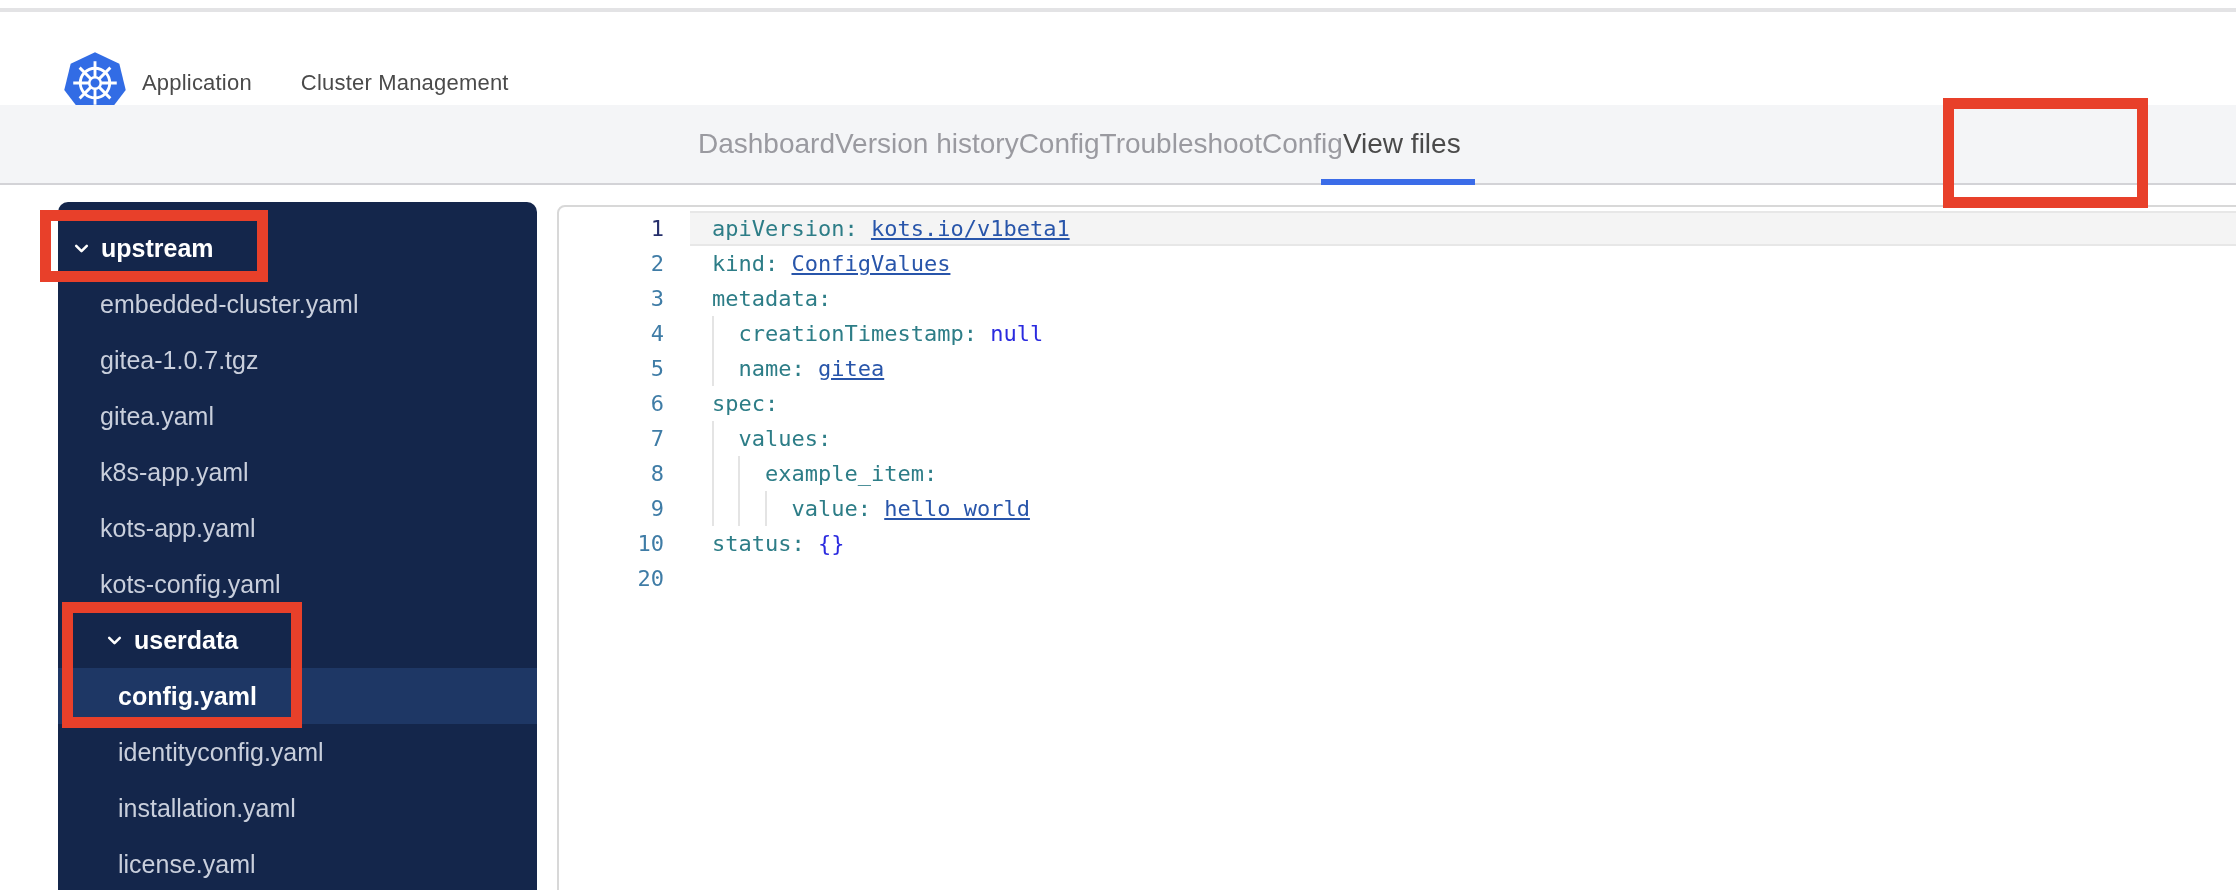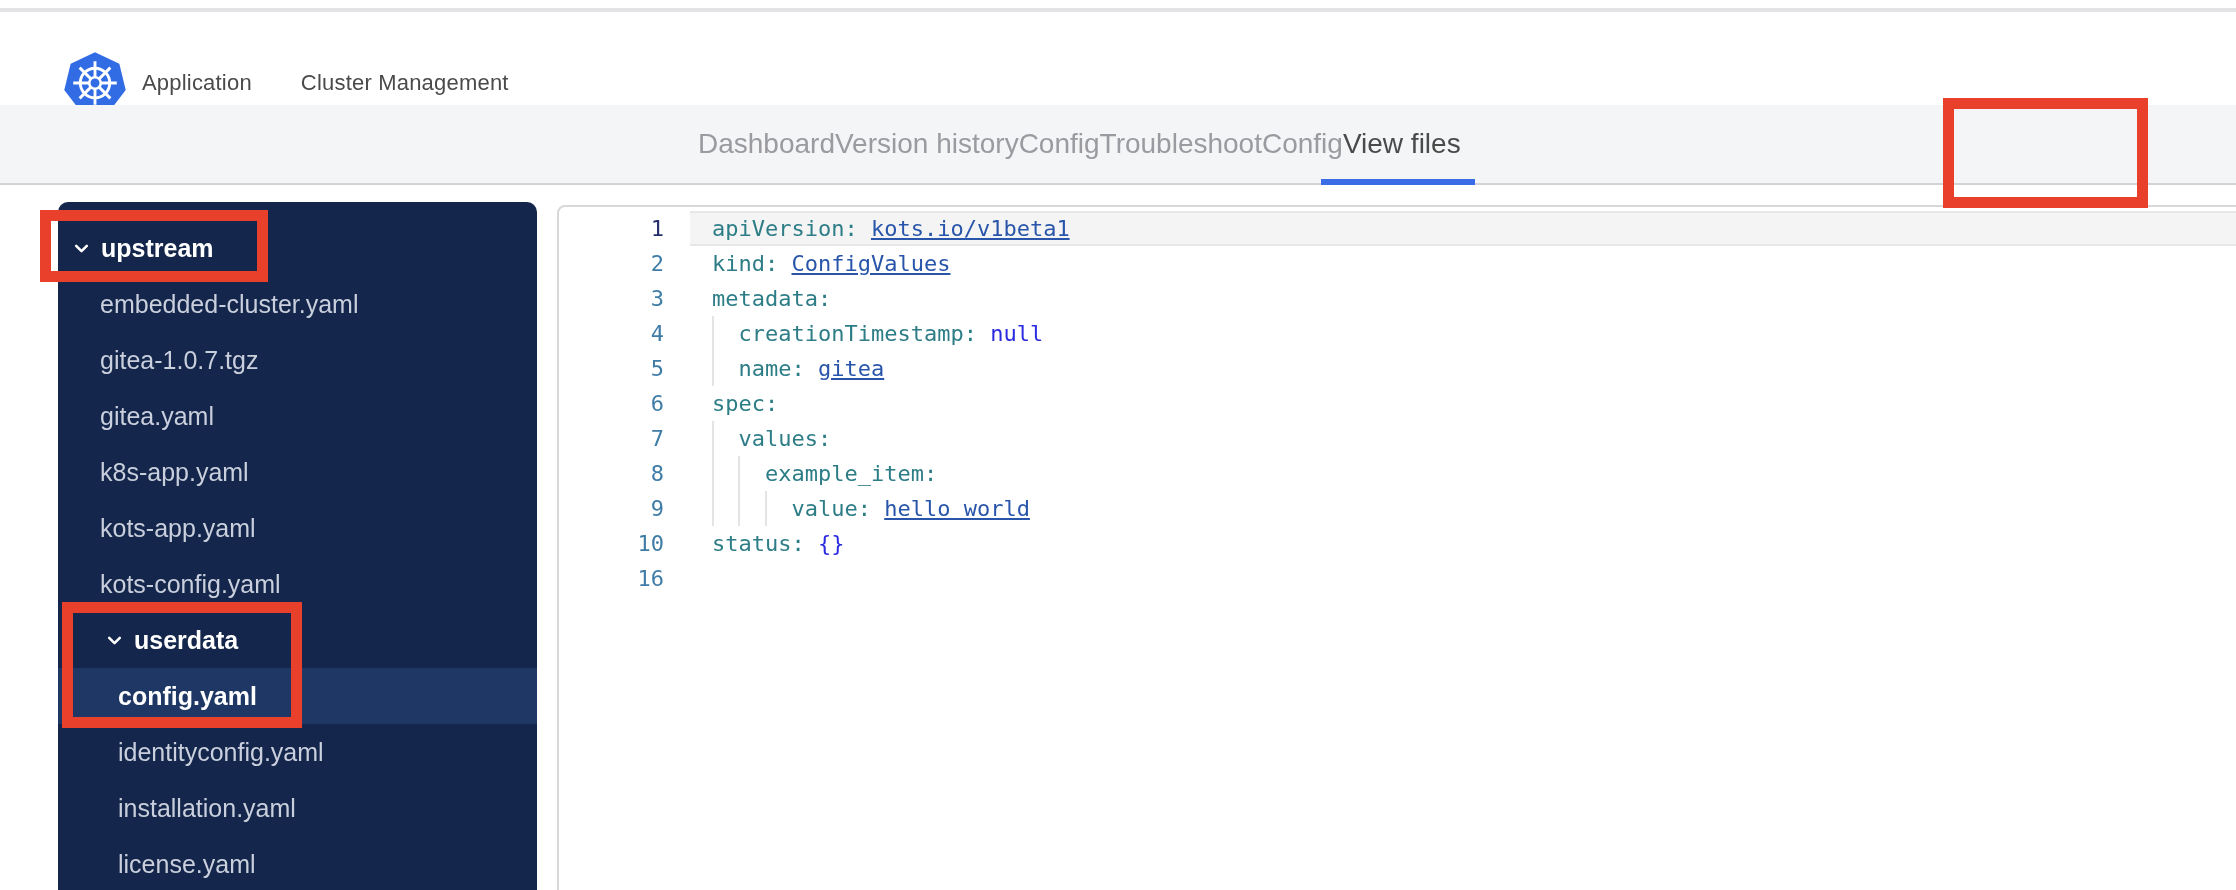--- a/index.html
+++ b/index.html
@@ -180,20 +180,20 @@
     </div>
     <div class="code-row">
       <span class="gutter">9</span>
       <span class="code-text"><span class="guide" style="left: 48px;"></span><span class="guide" style="left: 74.48px;"></span><span class="guide" style="left: 100.96px;"></span><span>      </span><span class="tok-key">value:</span><span> </span><span class="tok-val">hello world</span></span>
     </div>
     <div class="code-row">
       <span class="gutter">10</span>
       <span class="code-text"><span class="tok-key">status:</span><span> </span><span class="tok-kw">{}</span></span>
     </div>
     <div class="code-row">
-      <span class="gutter">16</span>
+      <span class="gutter">20</span>
       <span class="code-text"></span>
     </div>
   </div>
 
 <div class="annot annot-upstream"></div>
 <div class="annot annot-userdata"></div>
 <div class="annot annot-viewfiles"></div>
 
 </body></html>

